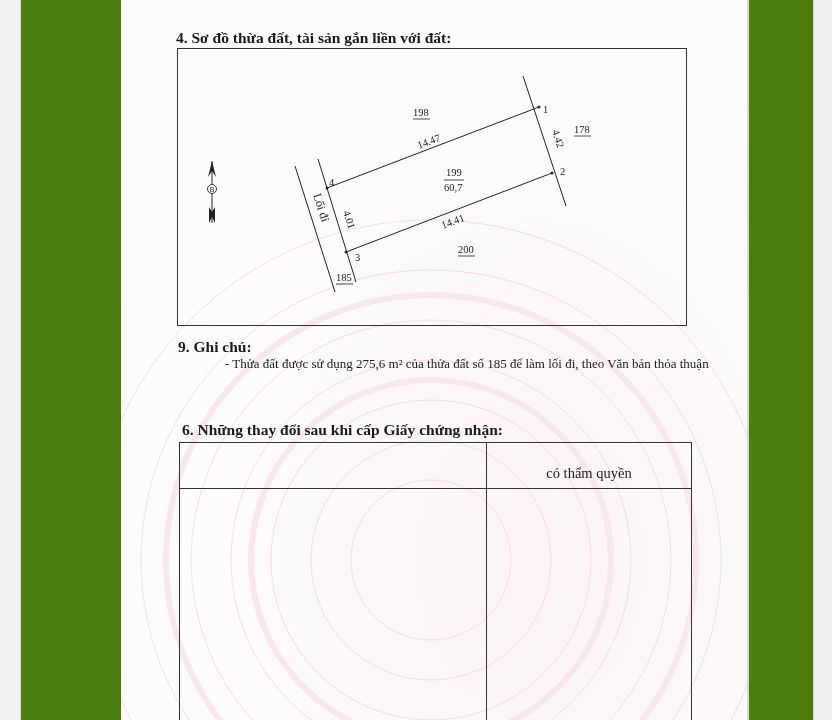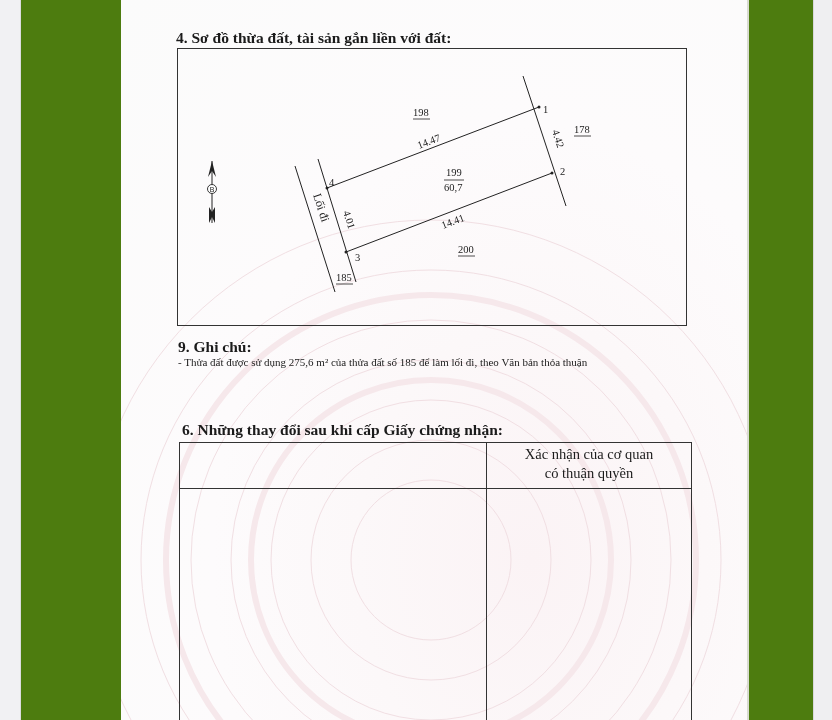--- a/index.html
+++ b/index.html
@@ -19,21 +19,21 @@
   .paper {
     position: absolute; left: 100px; top: 0; width: 626px; height: 720px;
     background: radial-gradient(ellipse at 410px 560px, #fbf3f5 0%, #fcf8f9 30%, #fdfbfc 55%, #fbfbfb 100%);
     border-right: 2px solid #d9dbd2;
   }
   .watermark {
     position: absolute; left: 0; top: 0; width: 626px; height: 720px;
   }
   .abs { position: absolute; }
   .h-section { font-weight: bold; font-size: 15.5px; white-space: nowrap; }
-  .body-text { font-size: 11px; white-space: nowrap; }
+  .body-text { font-size: 13px; white-space: nowrap; margin-left: 47px; }
   .diagram-box {
     position: absolute; left: 56px; top: 48px; width: 508px; height: 276px;
     border: 1.3px solid #333;
   }
   .diagram-svg { position: absolute; left: 0; top: 0; }
   .plot-label { font-size: 10.5px; font-family: "Liberation Serif", serif; fill: #222; }
   .table {
     position: absolute; left: 58px; top: 442px; width: 511px; height: 290px;
     border: 1.3px solid #333; border-bottom: none;
   }
@@ -118,20 +118,19 @@
     </div>
 
     <div class="abs h-section" style="left:57px; top:338px;">9. Ghi chú:</div>
     <div class="abs body-text" style="left:57px; top:356px;">- Thửa đất được sử dụng 275,6 m² của thửa đất số 185 để làm lối đi, theo Văn bản thỏa thuận</div>
 
     <div class="abs h-section" style="left:61px; top:421px;">6. Những thay đổi sau khi cấp Giấy chứng nhận:</div>
 
     <div class="table">
       <div class="col-divider"></div>
       <div class="row-divider"></div>
-      <div class="th" style="left:307px; width:204px; top:3px;">Xác nhận của cơ quan</div>
-      <div class="th" style="left:307px; width:204px; top:22px;">có thuận quyền</div>
+      <div class="th" style="left:307px; width:204px; top:22px;">có thẩm quyền</div>
       <div class="abs" style="left:0; top:47px; width:306px; height:240px;"></div>
       <div class="abs" style="left:307px; top:47px; width:204px; height:240px;"></div>
     </div>
 
   </div>
 </div>
 
 </body></html>

